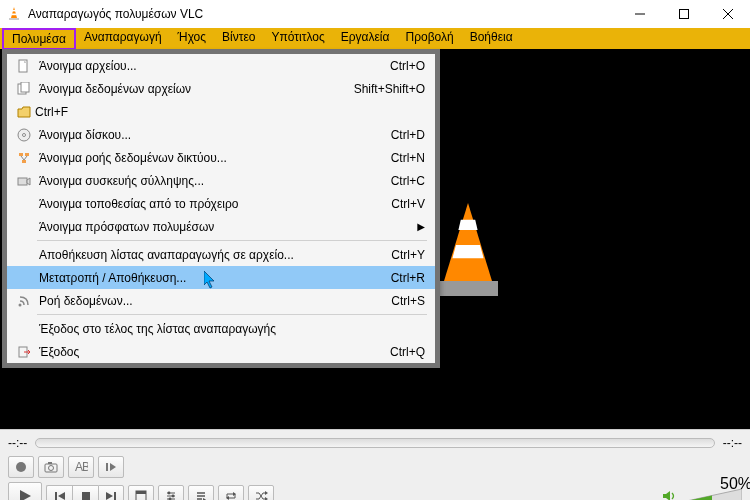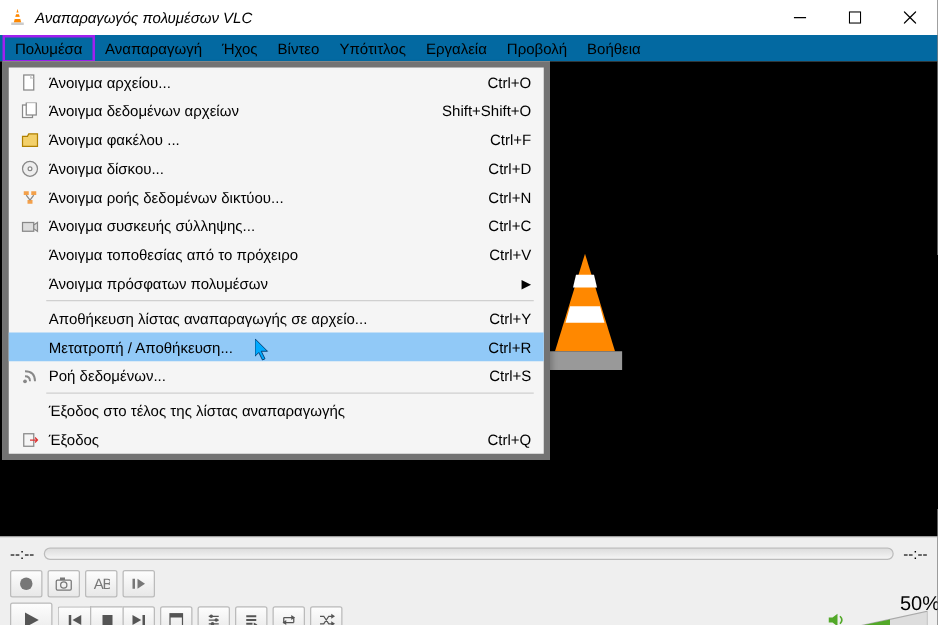--- a/index.html
+++ b/index.html
@@ -1,22 +1,22 @@
 <!DOCTYPE html>
 <html><head>
 <meta charset="utf-8">
 <style>
 * { margin: 0; padding: 0; box-sizing: border-box; font-family: "Segoe UI", Tahoma, sans-serif; font-size: 12px; }
 body { width: 750px; height: 500px; background: #fff; overflow: hidden; position: relative; }
-.titlebar { height: 28px; display: flex; align-items: center; padding: 0 0 0 6px; background: #fff; font-style: italic; }
+.titlebar { height: 28px; display: flex; align-items: center; padding: 0 0 0 6px; background: #fff; }
 .vlc-cone { width: 16px; height: 16px; margin-right: 6px; }
 .titlebar-title { flex: 1; font-size: 12px; }
 .win-btns { display: flex; }
 .win-btn { width: 44px; height: 28px; display: flex; align-items: center; justify-content: center; }
-.menubar { height: 21px; display: flex; align-items: center; padding-left: 2px; background: #0369a1; }
+.menubar { height: 21px; display: flex; align-items: flex-start; padding-left: 2px; background: #eab308; }
 .menu-item { padding: 2px 8px; font-size: 12px; cursor: default; }
 .menu-item.active { border: 2px solid #a020f0; }
 .content { position: relative; height: 380px; background: #000; }
 .dropdown { position: absolute; left: 2px; top: 0; width: 438px; background: #f5f5f5; border: 5px solid #737373; box-shadow: 2px 2px 4px rgba(0,0,0,0.2); }
 .menu-row { display: flex; align-items: center; height: 23px; padding: 0 10px 0 6px; }
 .menu-row.highlighted { background: #91c9f7; }
 .menu-icon-col { width: 22px; display: flex; align-items: center; justify-content: center; }
 .menu-label { flex: 1; padding-left: 4px; font-size: 12px; }
 .menu-shortcut { font-size: 12px; }
 .menu-arrow { font-size: 10px; margin-left: auto; }
@@ -110,21 +110,20 @@
         </div>
         <div class="menu-label">Άνοιγμα δεδομένων αρχείων</div>
         <div class="menu-shortcut">Shift+Shift+O</div>
       </div>
       <div class="menu-row">
         <div class="menu-icon-col">
           <svg width="14" height="14">
             <path d="M1 4 L5 4 L6 2 L13 2 L13 12 L1 12 Z" fill="#f3d06a" stroke="#b08000"></path>
           </svg>
         </div>
-        <div class="menu-label">Άνοιγμα φακέλου ...</div>
         <div class="menu-shortcut">Ctrl+F</div>
       </div>
       <div class="menu-row">
         <div class="menu-icon-col">
           <svg width="14" height="14">
             <circle cx="7" cy="7" r="6" fill="#eee" stroke="#888"></circle>
             <circle cx="7" cy="7" r="1.5" fill="#fff" stroke="#888"></circle>
           </svg>
         </div>
         <div class="menu-label">Άνοιγμα δίσκου...</div>

